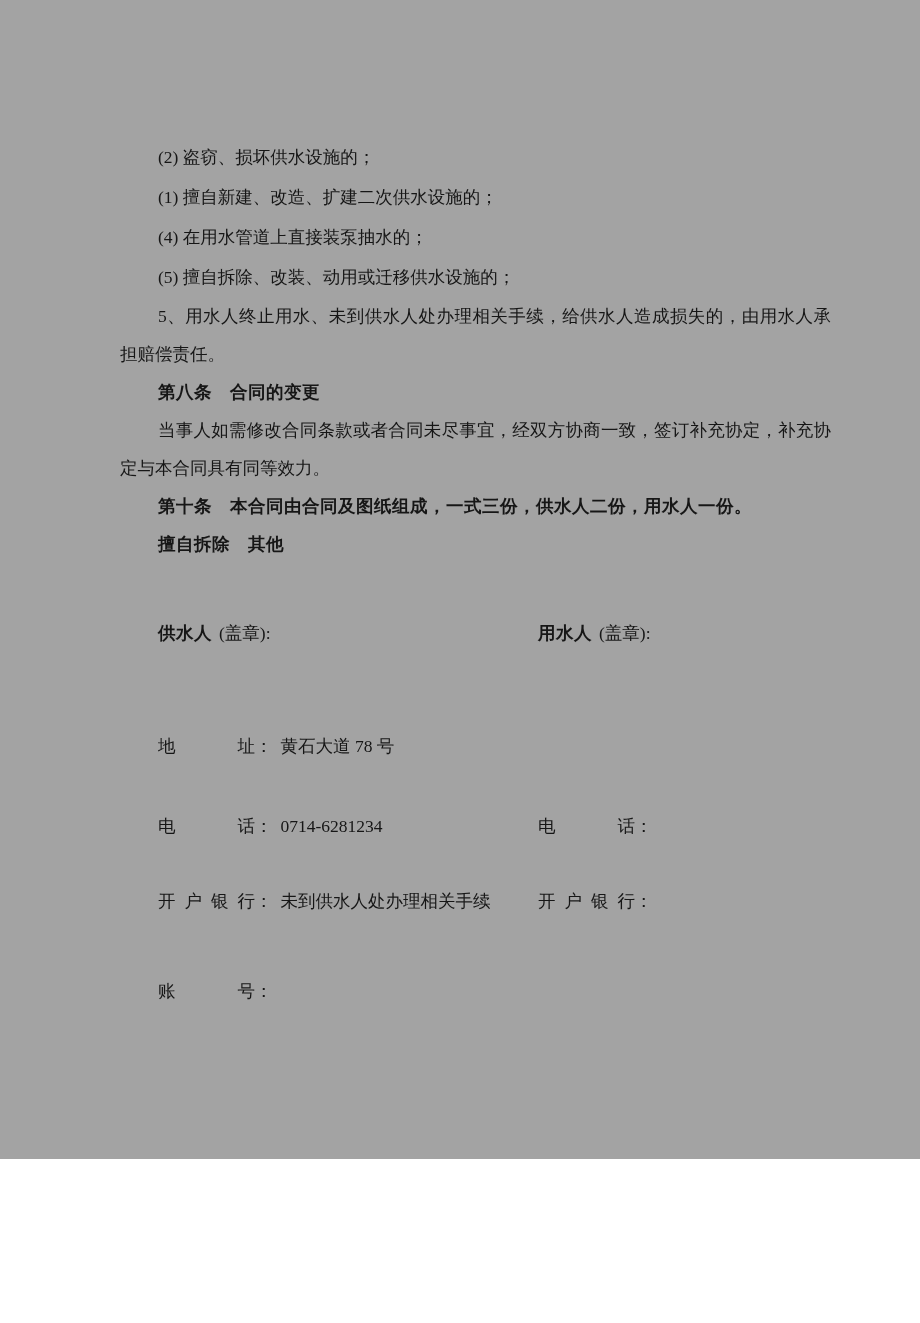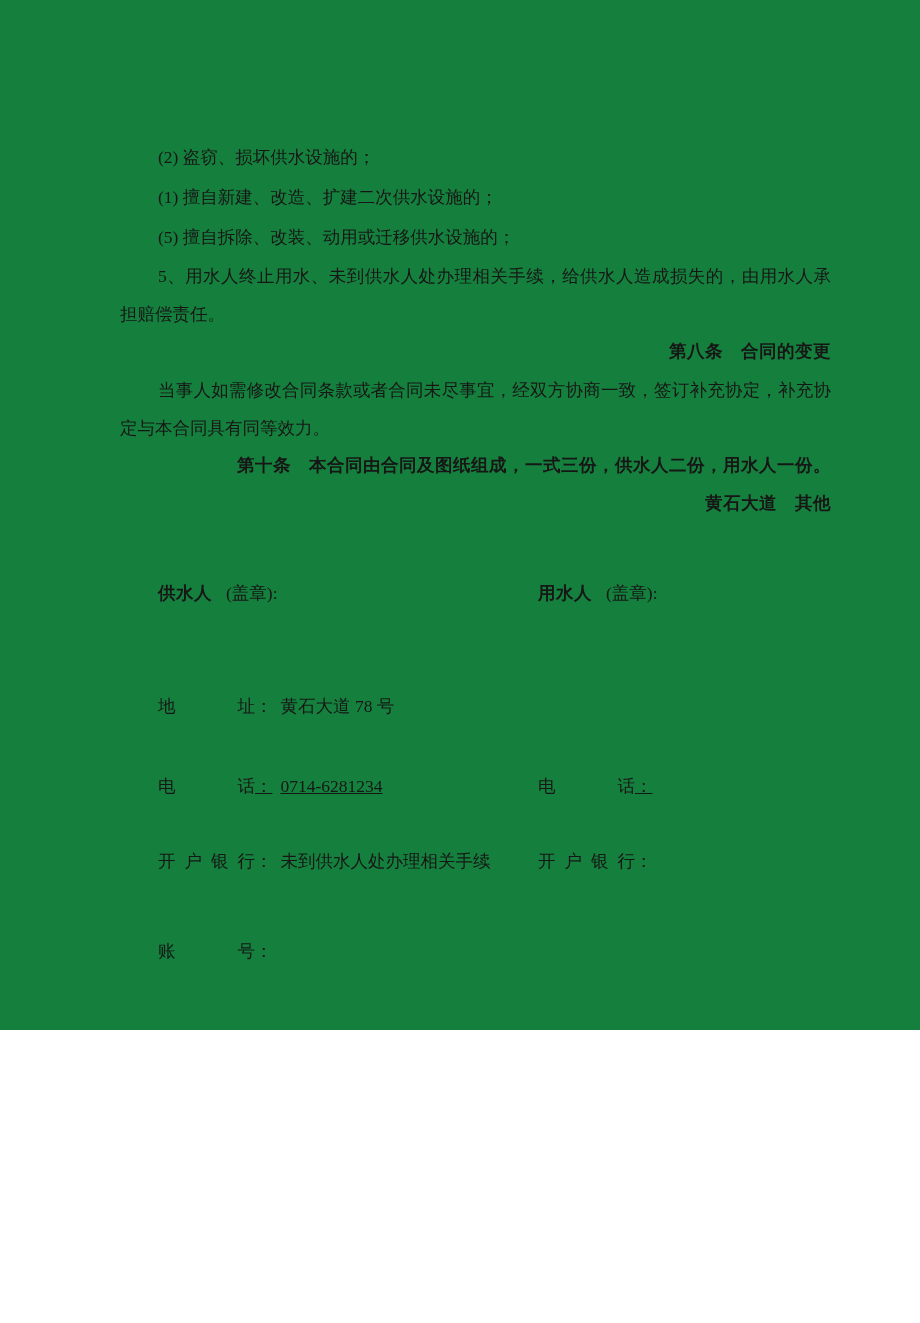--- a/index.html
+++ b/index.html
@@ -5,22 +5,22 @@
   * { box-sizing: border-box; }
   html, body { margin: 0; padding: 0; }
   body {
     width: 920px; height: 1323px;
     background: #ffffff;
     font-family: "Liberation Serif", "DejaVu Serif", serif;
     color: #161616;
   }
   .page {
     position: relative;
-    width: 920px; height: 1030px;
-    background: #15803d;
+    width: 920px; height: 1159px;
+    background: #a3a3a3;
     overflow: hidden;
   }
   .content {
     position: absolute;
     left: 120px; top: 137px;
     width: 711px;
     font-size: 17.5px;
   }
   p { margin: 0; }
   .li {
@@ -30,49 +30,48 @@
   }
   .para {
     line-height: 38px;
     text-indent: 38px;
     text-align: justify;
   }
   .heading {
     line-height: 38px;
     text-indent: 38px;
     font-weight: bold;
-    font-family: Liberation Mono, monospace;
+    font-family: Liberation Serif, serif;
     letter-spacing: 0.5px;
-    text-align: right;
   }
   
   .sig-title-row {
     display: flex;
     margin-top: 51px;
     padding-left: 38px;
     line-height: 38px;
   }
   .field-row {
     display: flex;
     padding-left: 38px;
     line-height: 38px;
     align-items: flex-end;
   }
   .row-address { margin-top: 75px; }
-  .row-phone   { margin-top: 42px; text-decoration: underline; }
+  .row-phone   { margin-top: 42px; }
   .row-bank    { margin-top: 37px; }
   .row-account { margin-top: 52px; }
   .cell-l { width: 380px; flex: 0 0 380px; }
   .cell-r { flex: 1; }
   .sig-name {
     font-weight: bold;
     font-family: "Liberation Sans", "DejaVu Sans", sans-serif;
     letter-spacing: 0.5px;
   }
-  .sig-seal { margin-left: 14px; text-align: right; }
+  .sig-seal { margin-left: 7px; text-align: right; }
   .flabel {
     display: inline-block;
     width: 97px;
     text-align: justify;
     text-align-last: justify;
     vertical-align: bottom;
   }
   .fvalue { margin-left: 8px; }
   .page-number {
     position: absolute;
@@ -84,30 +83,31 @@
   }
 </style>
 </head>
 <body>
 
 <div class="page">
   <div class="content">
 
     <p class="li">(2) 盗窃、损坏供水设施的；</p>
     <p class="li">(1) 擅自新建、改造、扩建二次供水设施的；</p>
+    <p class="li">(4) 在用水管道上直接装泵抽水的；</p>
     <p class="li">(5) 擅自拆除、改装、动用或迁移供水设施的；</p>
 
     <p class="para">5、用水人终止用水、未到供水人处办理相关手续，给供水人造成损失的，由用水人承担赔偿责任。</p>
 
     <p class="heading">第八条　合同的变更</p>
     <p class="para">当事人如需修改合同条款或者合同未尽事宜，经双方协商一致，签订补充协定，补充协定与本合同具有同等效力。</p>
 
 
     <p class="heading">第十条　本合同由合同及图纸组成，一式三份，供水人二份，用水人一份。</p>
-    <p class="heading">黄石大道　其他</p>
+    <p class="heading">擅自拆除　其他</p>
 
     <div class="sig-title-row">
       <div class="cell-l">
         <span class="sig-name">供水人</span><span class="sig-seal">(盖章):</span>
       </div>
       <div class="cell-r">
         <span class="sig-name">用水人</span><span class="sig-seal">(盖章):</span>
       </div>
     </div>
 

